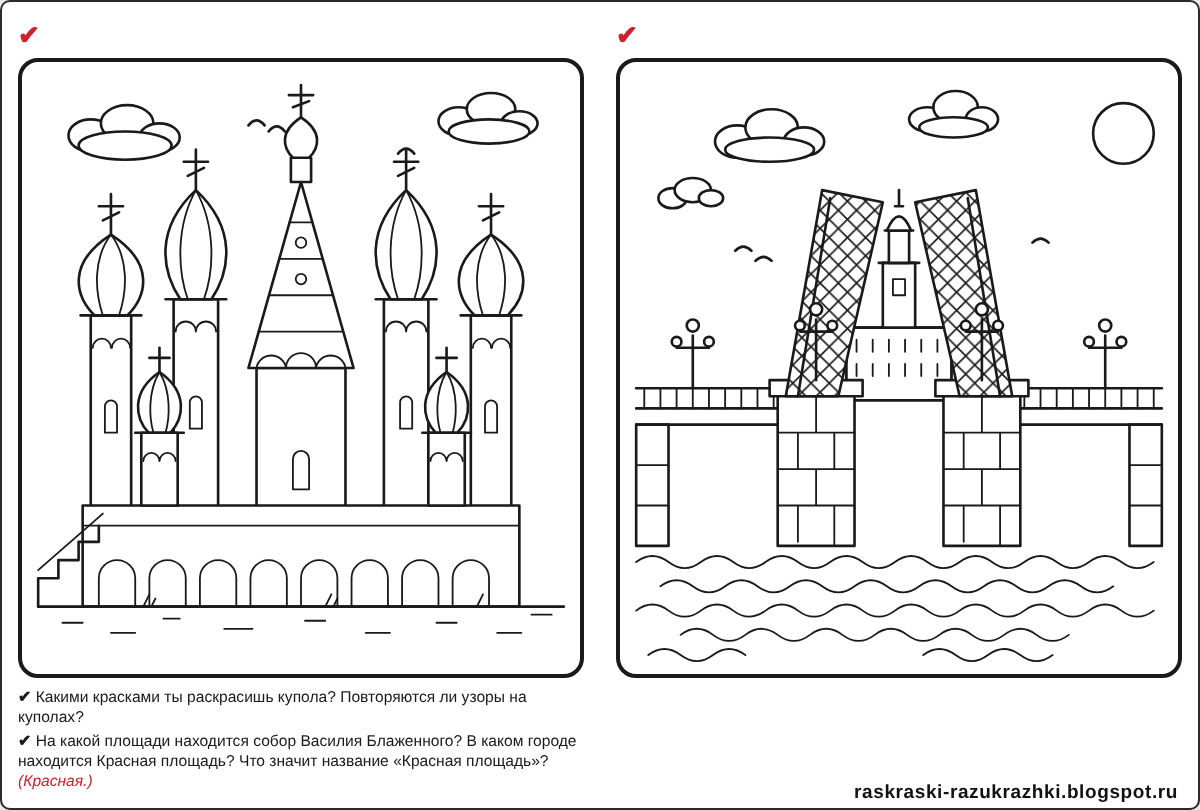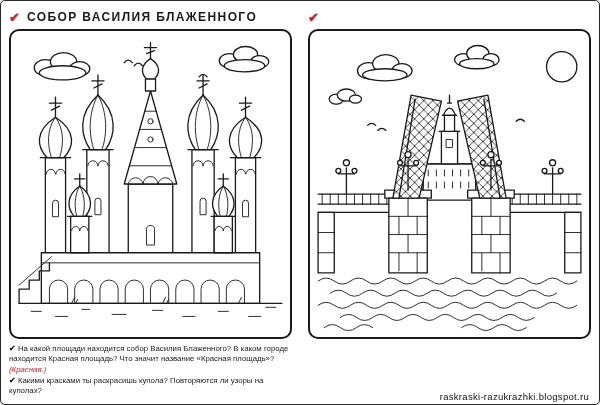--- a/index.html
+++ b/index.html
@@ -13,36 +13,35 @@
   .panel{flex:1;min-width:0;display:flex;flex-direction:column;}
   .panel-header{display:flex;align-items:center;gap:7px;height:24px;}
   .check{color:#cc2229;font-size:13px;font-weight:bold;line-height:1;}
   .title{font-size:12px;font-weight:bold;letter-spacing:1.4px;margin:0;white-space:nowrap;}
   .frame{border:2px solid #1a1a1a;border-radius:10px;height:306px;background:#fff;overflow:hidden;}
   .frame svg{display:block;width:100%;height:100%;}
   .questions{margin-top:5px;font-size:7.8px;line-height:1.3;padding-right:2px;}
   .question{margin:0 0 1px;}
   .q-check{font-size:8px;font-weight:bold;color:#1a1a1a;}
   .answer{color:#cc2229;font-style:italic;}
-  .watermark{position:absolute;right:10px;bottom:2px;font-size:9.5px;letter-spacing:.3px;color:#111;}
+  .watermark{position:absolute;right:10px;bottom:2px;font-size:9.5px;letter-spacing:.3px;color:#111;font-weight:bold;}
   
   .ln{stroke:#1a1a1a;stroke-width:1.3;fill:none;stroke-linecap:round;stroke-linejoin:round;}
   .wfill{fill:#fff;}
   .thin{stroke-width:0.9;}
 </style>
 </head>
 <body>
 
 <div class="page">
   <div class="columns">
 
     <section class="panel">
       <div class="panel-header">
         <span class="check">✔</span>
-        <h1 class="title">СОБОР ВАСИЛИЯ БЛАЖЕННОГО</h1>
       </div>
       <div class="frame">
         <svg viewBox="0 0 276 300" preserveAspectRatio="xMidYMid meet">
           <g class="ln">
 
             <g>
               <ellipse class="wfill" cx="34" cy="35" rx="11" ry="8"></ellipse>
               <ellipse class="wfill" cx="52" cy="29" rx="13" ry="9"></ellipse>
               <ellipse class="wfill" cx="68" cy="36" rx="10" ry="7"></ellipse>
               <ellipse class="wfill" cx="51" cy="40" rx="23" ry="7"></ellipse>
@@ -131,22 +130,22 @@
 
             <g>
               <path d="M8,268 H268"></path>
               <path class="thin" d="M20,276 h10 M44,281 h12 M70,274 h8 M100,279 h14 M140,275 h10 M170,281 h12 M205,276 h10 M235,281 h12 M252,272 h10"></path>
               <path class="thin" d="M60,268 l3,-6 M64,268 l2,-4 M150,268 l3,-6 M154,268 l2,-4 M225,268 l3,-6"></path>
             </g>
           </g>
         </svg>
       </div>
       <div class="questions">
+        <p class="question"><span class="q-check">✔</span> <span>Какими красками ты раскрасишь купола? Повторяются ли узоры на куполах?</span> <em class="answer"></em></p>
         <p class="question"><span class="q-check">✔</span> <span>На какой площади находится собор Василия Блаженного? В каком городе находится Красная площадь? Что значит название «Красная площадь»?</span> <em class="answer">(Красная.)</em></p>
-        <p class="question"><span class="q-check">✔</span> <span>Какими красками ты раскрасишь купола? Повторяются ли узоры на куполах?</span> <em class="answer"></em></p>
       </div>
     </section>
 
     <section class="panel">
       <div class="panel-header">
         <span class="check">✔</span>
       </div>
       <div class="frame">
         <svg viewBox="0 0 276 300" preserveAspectRatio="xMidYMid meet">
           <defs>

